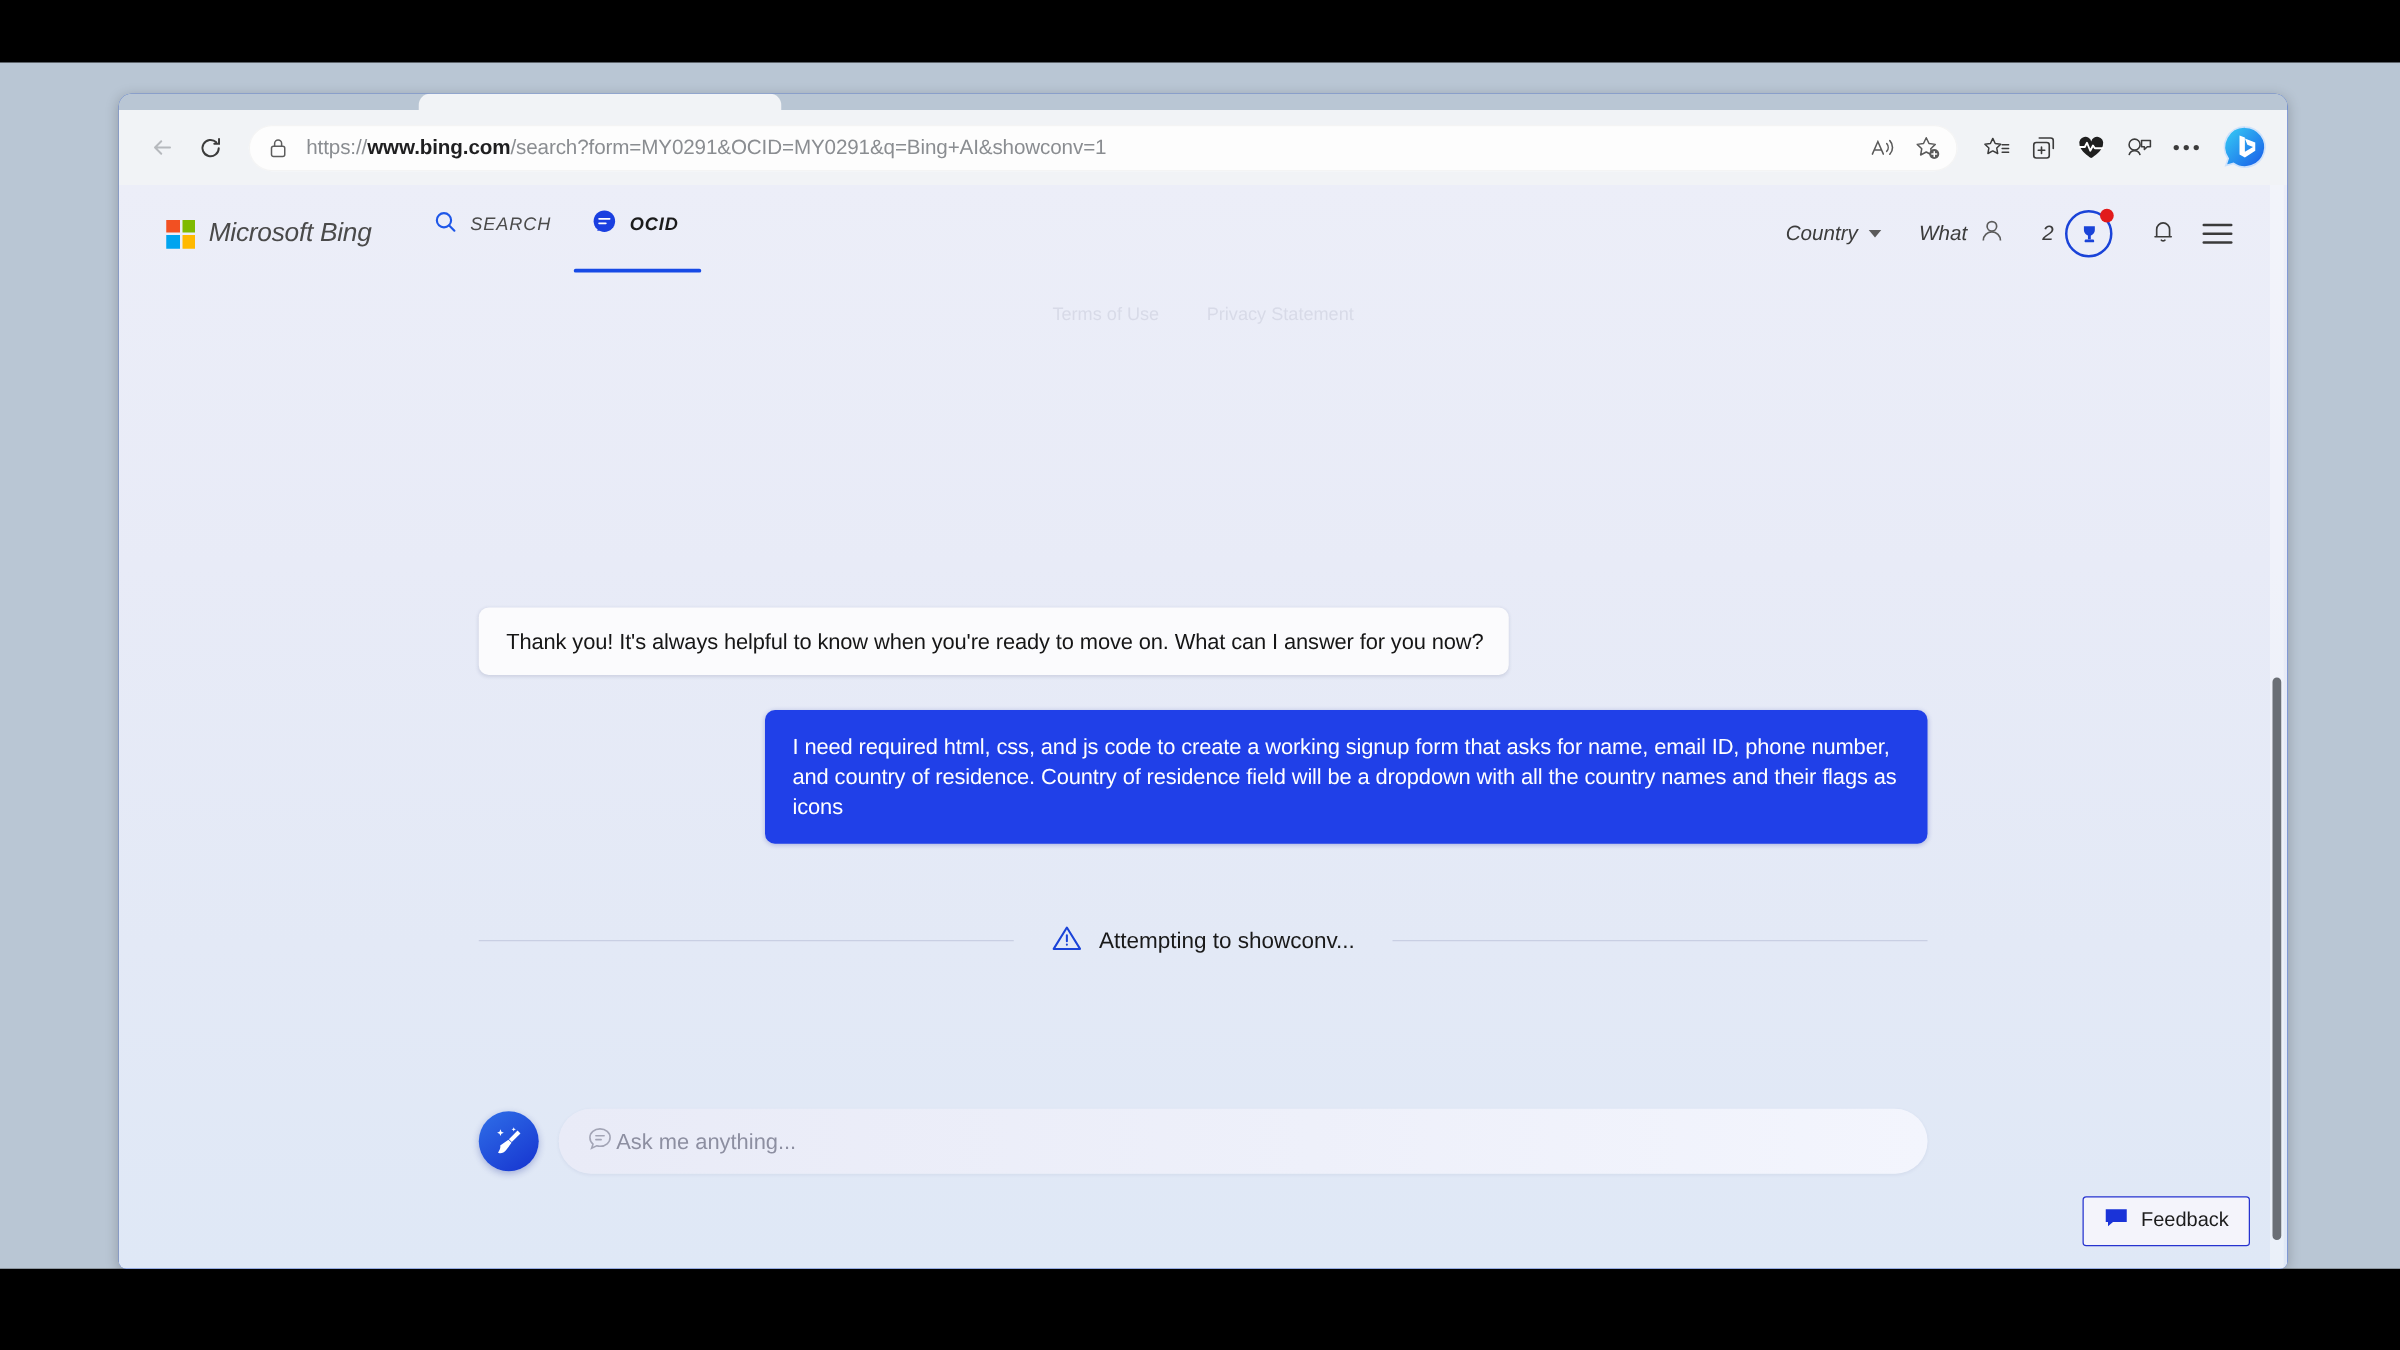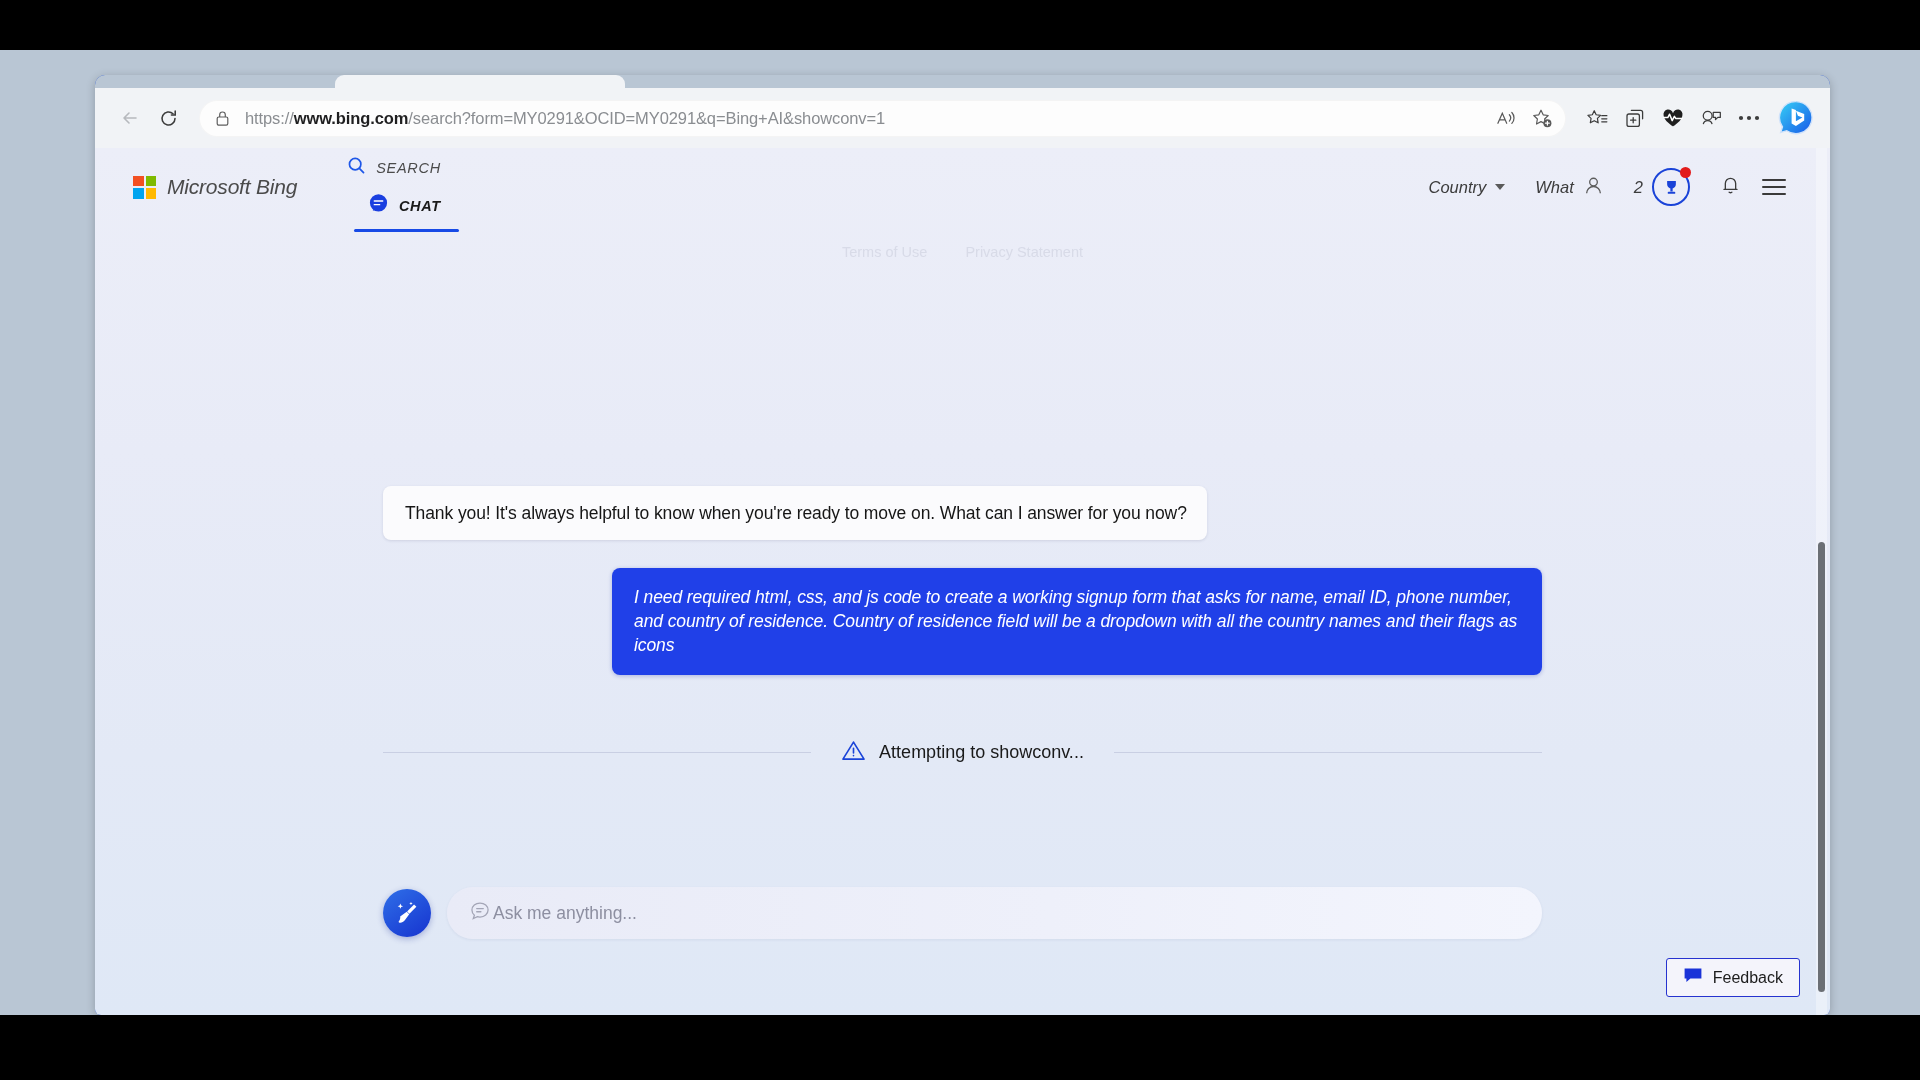--- a/index.html
+++ b/index.html
@@ -78,21 +78,21 @@
     position: relative; height: 78px; display: flex; align-items: center;
     padding: 0 38px 0 38px; z-index: 5; font-style: italic;
   }
   .ms-logo { display: flex; align-items: center; gap: 11px; }
   .ms-squares {
     width: 23px; height: 23px; display: grid; gap: 2px;
     grid-template-columns: 1fr 1fr; grid-template-rows: 1fr 1fr;
   }
   .ms-squares i { display: block; }
   .logo-text { font-size: 21px; color: #4a4a4a; letter-spacing: -.2px; }
-  .nav-tabs { display: flex; align-items: flex-end; margin-left: 36px; height: 62px; flex-direction: column; }
+  .nav-tabs { display: flex; align-items: flex-end; margin-left: 36px; height: 62px; }
   .nav-tab {
     display: flex; align-items: center; gap: 10px;
     padding: 0 18px 14px 14px; height: 100%;
     justify-content: center; position: relative; color: #4b4b4b;
   }
   .nav-tab .lbl { font-size: 14.5px; letter-spacing: .7px; }
   .nav-tab.active .lbl { color: #1b1b1b; font-weight: 700; }
   .nav-tab.active::after {
     content: ""; position: absolute; left: 0; right: 0; bottom: 0;
     height: 3px; background: #174ae6; border-radius: 2px;
@@ -121,21 +121,21 @@
   
   .conv { position: relative; padding: 0 38px; }
   .msg-row { display: flex; padding: 0 250px; }
   .msg-row.bot { justify-content: flex-start; margin-top: 260px; }
   .msg-row.user { justify-content: flex-end; margin-top: 28px; }
   .bubble {
     max-width: 930px; border-radius: 8px; padding: 15px 20px;
     font-size: 17.5px; line-height: 1.38; letter-spacing: -.1px;
   }
   .bubble.bot { background: #fbfbfd; color: #161616; box-shadow: 0 1px 3px rgba(40,50,90,.13); padding-left: 22px; }
-  .bubble.user { background: #2040e8; color: #fff; box-shadow: 0 1px 4px rgba(20,40,160,.28); padding: 17px 22px; font-style: italic; }
+  .bubble.user { background: #2040e8; color: #fff; box-shadow: 0 1px 4px rgba(20,40,160,.28); padding: 17px 22px; }
 
   .reconnect {
     display: flex; align-items: center; justify-content: center; gap: 14px;
     margin: 64px 250px 0 250px; position: relative;
   }
   .reconnect::before, .reconnect::after {
     content: ""; flex: 1 1 auto; height: 1px; background: #c9cfe3;
   }
   .reconnect .inner { display: flex; align-items: center; gap: 13px; padding: 0 16px; }
   .reconnect .txt { font-size: 18px; color: #1a1a1a; }
@@ -307,21 +307,21 @@
               <span class="lbl">SEARCH</span>
             </div>
             <div class="nav-tab active">
               <span>
                 <svg width="21" height="21" viewBox="0 0 22 22">
                   <circle cx="11" cy="10.4" r="9" fill="#1a3fe0"></circle>
                   <path d="M5 18.6l1.8-4.4 3.4 3z" fill="#1a3fe0"></path>
                   <path d="M6.6 8.4h8.8M6.6 12.2h5.6" stroke="#fff" stroke-width="1.5" stroke-linecap="round"></path>
                 </svg>
               </span>
-              <span class="lbl">CHAT</span>
+              <span class="lbl">OCID</span>
             </div>
           </div>
 
           <div class="header-right">
             <div class="hr-item">
               <span>Country</span>
               <span class="caret"></span>
             </div>
             <div class="hr-item">
               <span>What</span>

